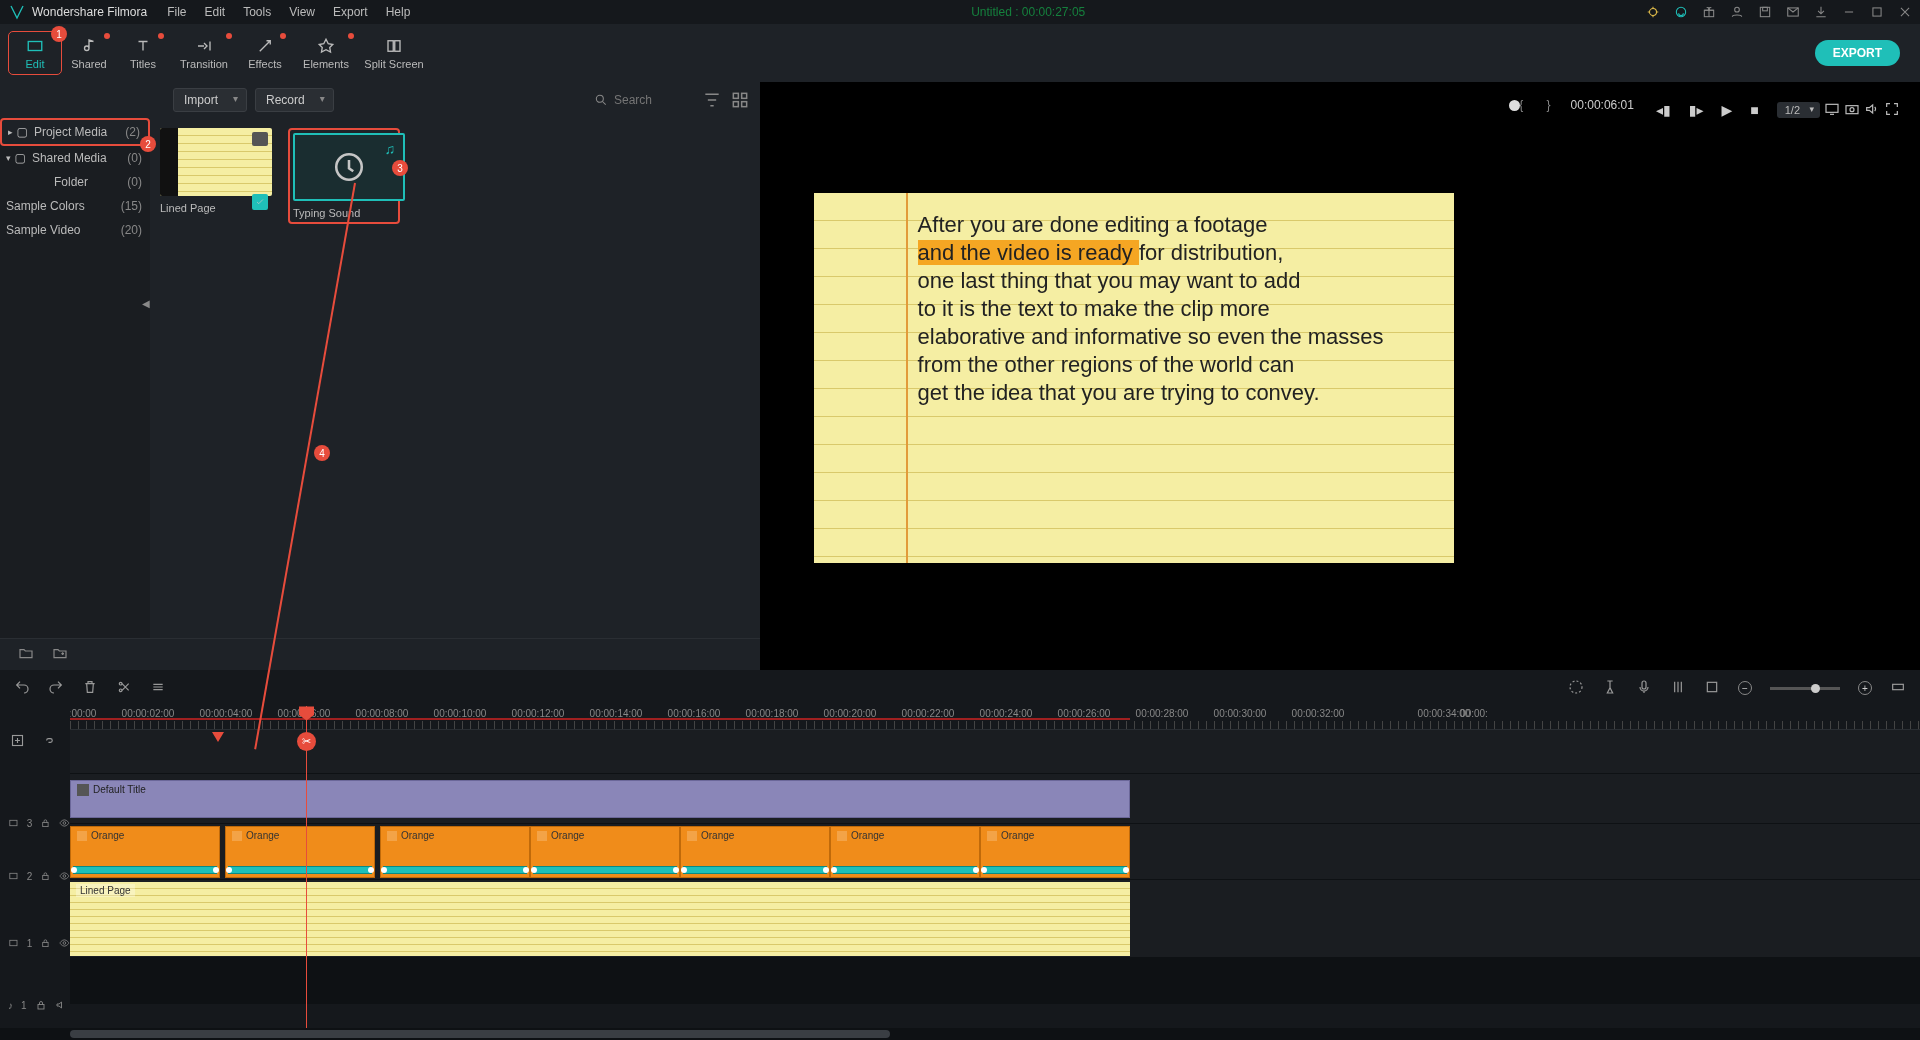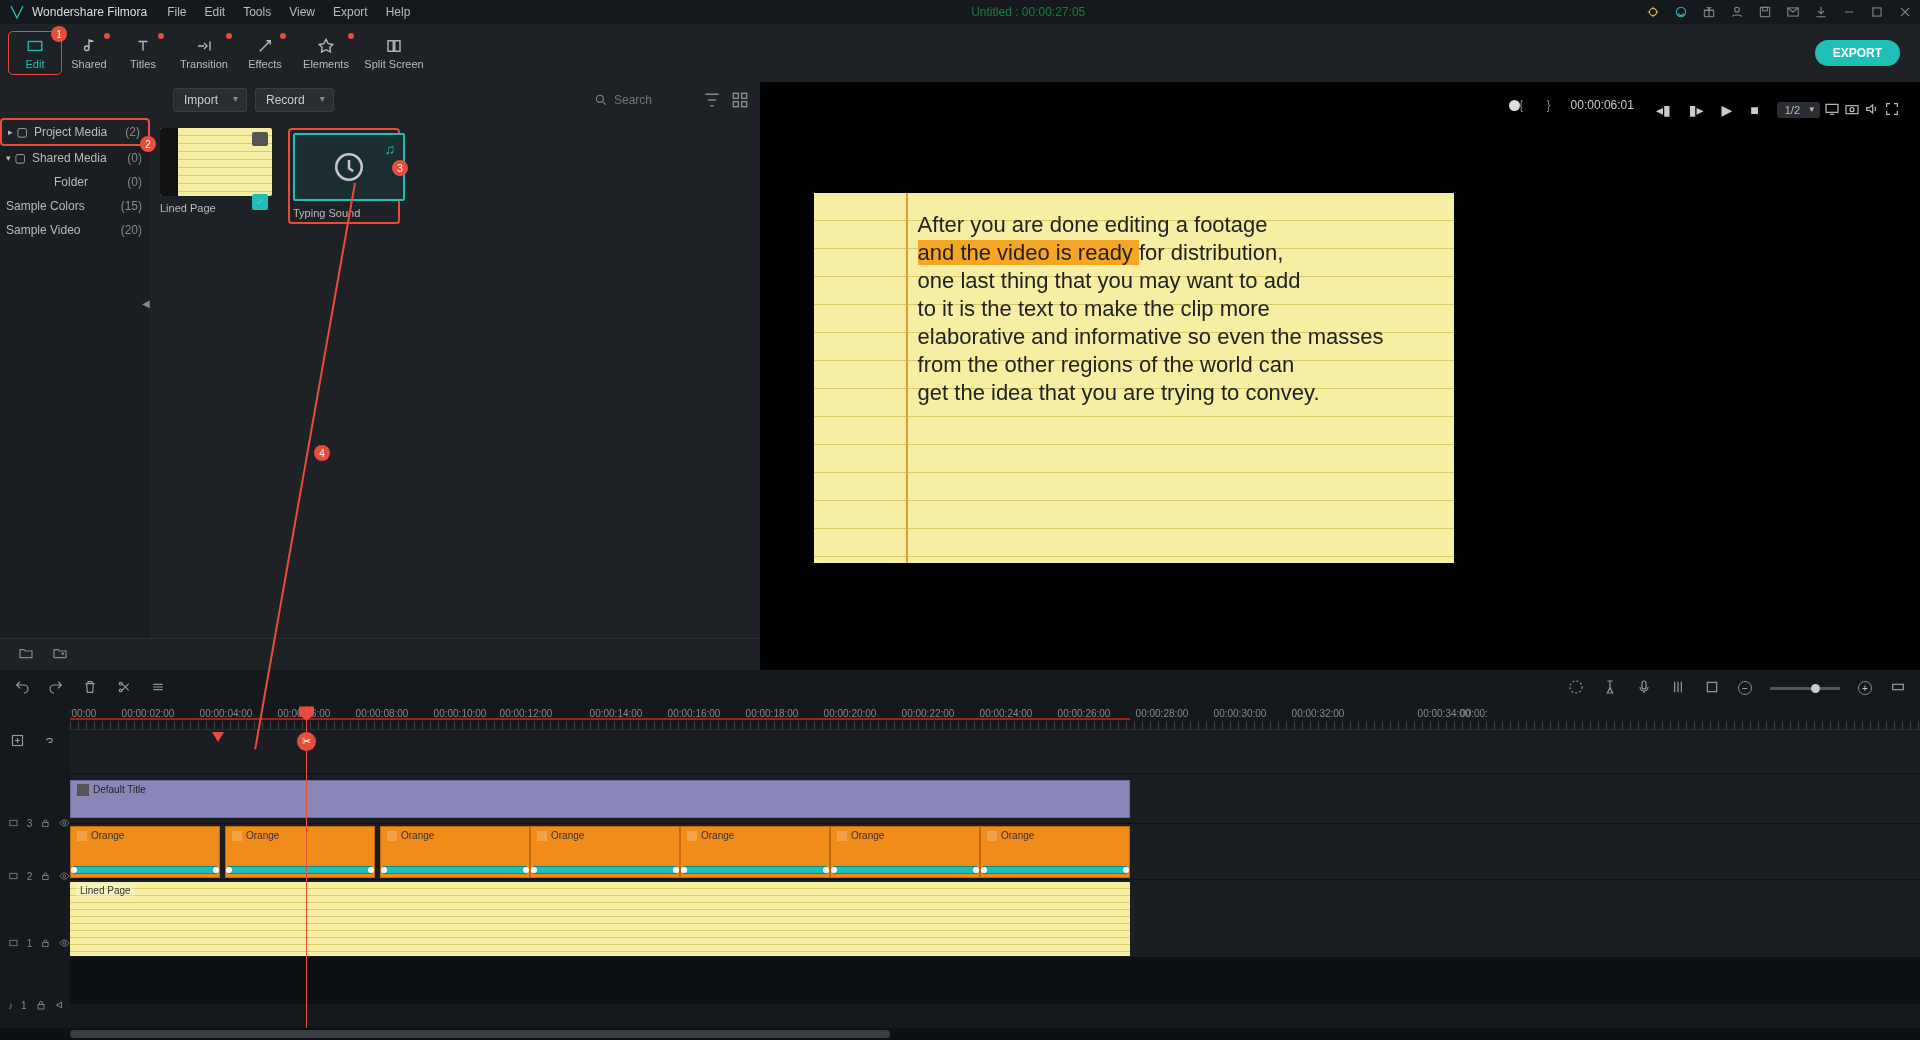--- a/index.html
+++ b/index.html
@@ -515,21 +515,21 @@
       <div class="ruler">
         <div class="marks"></div>
         <div class="redline"></div>
         <div id="ruler-ticks">
             <span class="tick" style="left: 0px;">00:00:00:00</span>
             <span class="tick" style="left: 78px;">00:00:02:00</span>
             <span class="tick" style="left: 156px;">00:00:04:00</span>
             <span class="tick" style="left: 234px;">00:00:06:00</span>
             <span class="tick" style="left: 312px;">00:00:08:00</span>
             <span class="tick" style="left: 390px;">00:00:10:00</span>
-            <span class="tick" style="left: 456px;">00:00:12:00</span>
+            <span class="tick" style="left: 468px;">00:00:12:00</span>
             <span class="tick" style="left: 546px;">00:00:14:00</span>
             <span class="tick" style="left: 624px;">00:00:16:00</span>
             <span class="tick" style="left: 702px;">00:00:18:00</span>
             <span class="tick" style="left: 780px;">00:00:20:00</span>
             <span class="tick" style="left: 858px;">00:00:22:00</span>
             <span class="tick" style="left: 936px;">00:00:24:00</span>
             <span class="tick" style="left: 1014px;">00:00:26:00</span>
             <span class="tick" style="left: 1092px;">00:00:28:00</span>
             <span class="tick" style="left: 1170px;">00:00:30:00</span>
             <span class="tick" style="left: 1248px;">00:00:32:00</span>

